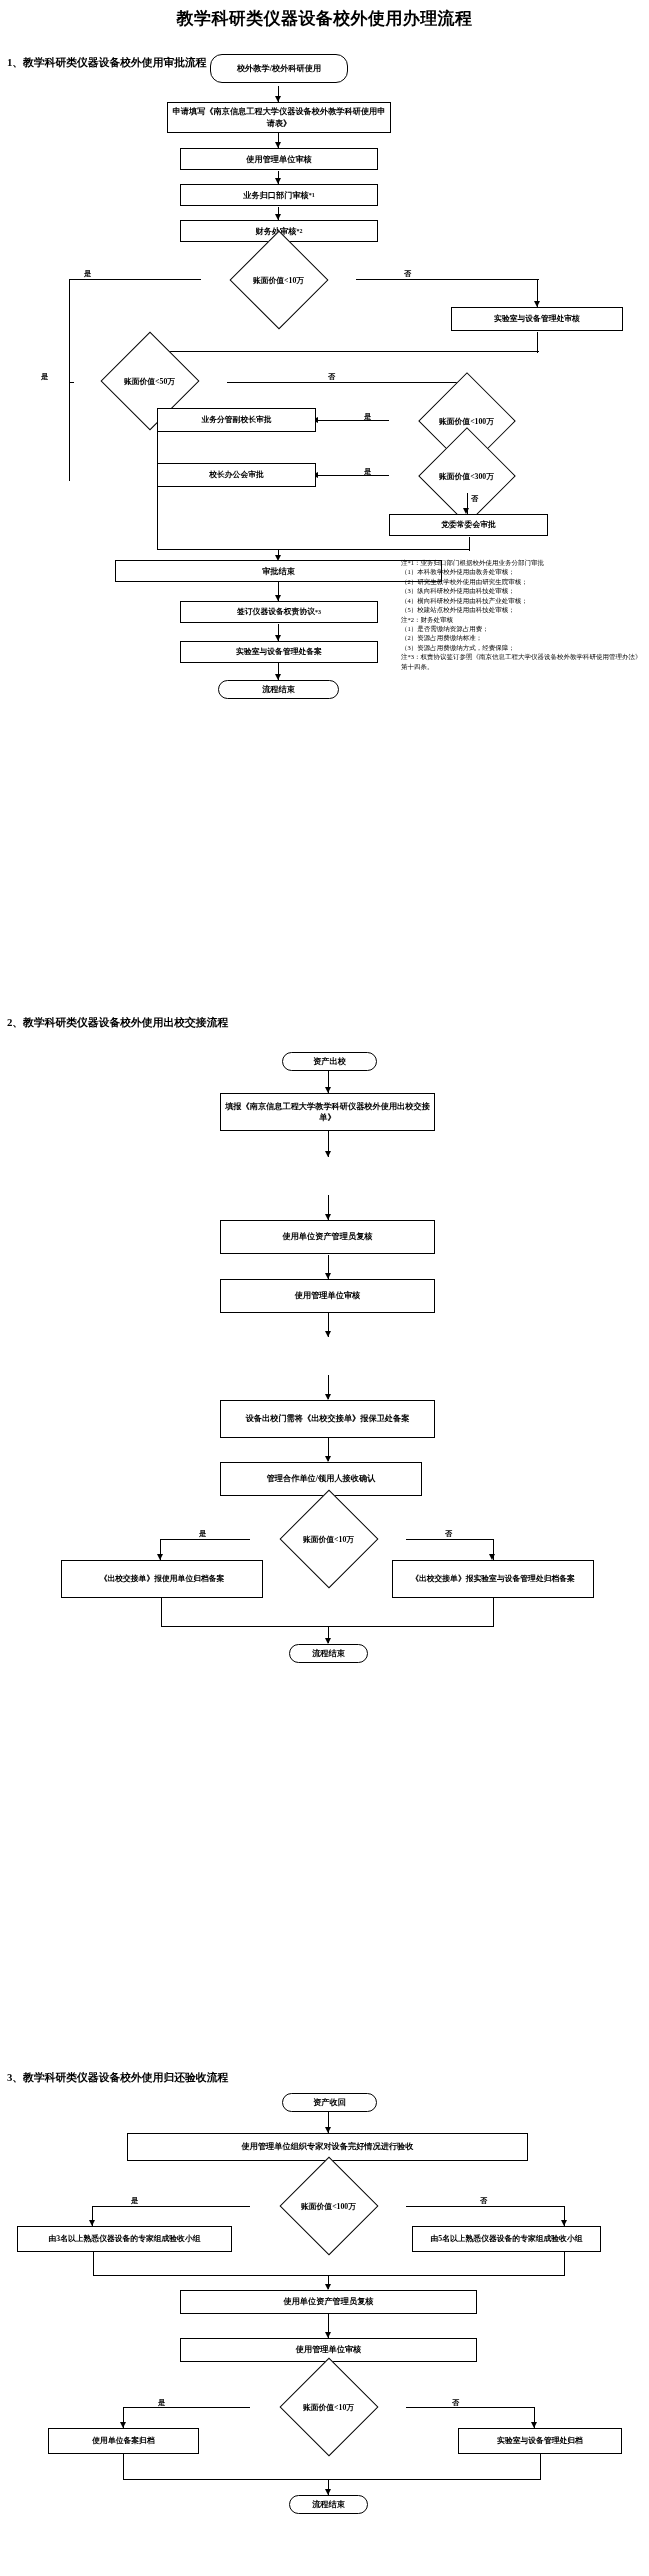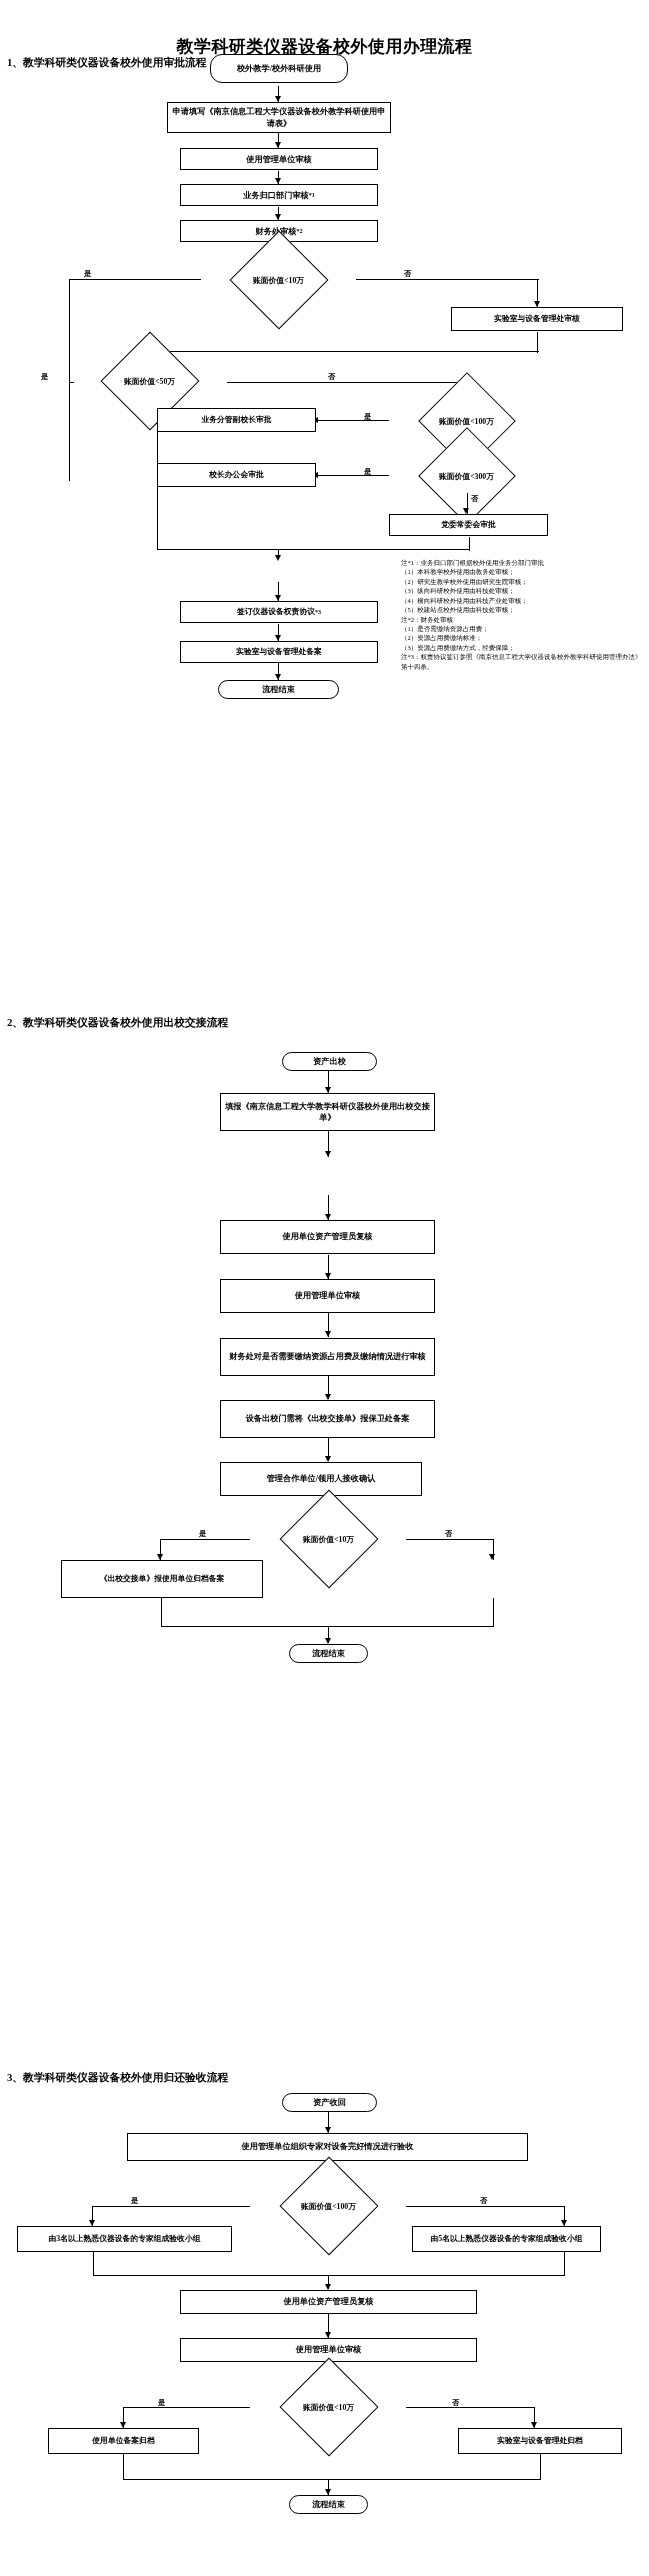--- a/index.html
+++ b/index.html
@@ -8,21 +8,20 @@
     font-family:"Liberation Serif","DejaVu Serif",serif;
     color:#000;
     -webkit-font-smoothing:none;
   }
   .doc{position:relative;width:649px;height:2576px;overflow:hidden;}
 
   .title{
     position:absolute; left:0; top:6.9px; width:649px; text-align:center;
     font-size:17px; font-weight:bold; letter-spacing:0.4px;
     font-family:Liberation Mono, monospace;
-    margin-top:28px;
   }
   .sec-head{
     position:absolute; left:6.9px; font-size:10.8px; font-weight:bold;
     font-family:"Liberation Serif","DejaVu Serif",serif;
   }
 
   
   .node{
     position:absolute; box-sizing:border-box;
     border:1.4px solid #000; background:#fff;
@@ -162,20 +161,21 @@
   <div class="arw down" style="left:463px;top:508px"></div>
 
   <div class="node small" style="left:389px;top:514px;width:159px;height:22.4px">党委常委会审批</div>
 
   <div class="ln lv" style="left:157px;top:420px;height:130px"></div>
   <div class="ln lv" style="left:469px;top:537px;height:13.8px"></div>
   <div class="ln lh" style="left:157px;top:549px;width:313px"></div>
   <div class="ln lv" style="left:278px;top:549px;height:10.3px"></div>
   <div class="arw down" style="left:275px;top:555px"></div>
 
+  <div class="node" style="left:115px;top:560px;width:327px;height:22.4px">审批结束</div>
   <div class="ln lv" style="left:278px;top:582px;height:19px"></div>
   <div class="arw down" style="left:275px;top:595px"></div>
 
   <div class="node small" style="left:180px;top:601px;width:198px;height:22.4px">
     <span>签订仪器设备权责协议</span>
       <span class="sup">*3</span>
   </div>
   <div class="ln lv" style="left:278px;top:624px;height:17px"></div>
   <div class="arw down" style="left:275px;top:635px"></div>
 
@@ -211,21 +211,20 @@
   <div class="arw down" style="left:325px;top:1214px"></div>
 
   <div class="node" style="left:220px;top:1220px;width:215px;height:34px">使用单位资产管理员复核</div>
   <div class="ln lv" style="left:328px;top:1255px;height:24px"></div>
   <div class="arw down" style="left:325px;top:1273px"></div>
 
   <div class="node" style="left:220px;top:1279px;width:215px;height:34px">使用管理单位审核</div>
   <div class="ln lv" style="left:328px;top:1313px;height:24px"></div>
   <div class="arw down" style="left:325px;top:1331px"></div>
 
-  <div class="node" style="left:220px;top:1338px;width:215px;height:38px">财务处对是否需要缴纳资源占用费及缴纳情况进行审核</div>
   <div class="ln lv" style="left:328px;top:1375px;height:24px"></div>
   <div class="arw down" style="left:325px;top:1394px"></div>
 
   <div class="node" style="left:220px;top:1400px;width:215px;height:38px">设备出校门需将《出校交接单》报保卫处备案</div>
   <div class="ln lv" style="left:328px;top:1437px;height:24px"></div>
   <div class="arw down" style="left:325px;top:1456px"></div>
 
   <div class="node" style="left:220px;top:1462px;width:202px;height:34px">管理合作单位/领用人接收确认</div>
   <div class="ln lv" style="left:328px;top:1496px;height:24px"></div>
   <div class="arw down" style="left:325px;top:1514px"></div>
@@ -238,20 +237,21 @@
   <div class="elbl" style="left:198px;top:1530px">是</div>
   <div class="ln lv" style="left:160px;top:1539px;height:20.7px"></div>
   <div class="arw down" style="left:157px;top:1554px"></div>
 
   <div class="ln lh" style="left:406px;top:1539px;width:88px"></div>
   <div class="elbl" style="left:444px;top:1530px">否</div>
   <div class="ln lv" style="left:493px;top:1539px;height:20.7px"></div>
   <div class="arw down" style="left:489px;top:1554px"></div>
 
   <div class="node small" style="left:61px;top:1560px;width:202px;height:38px">《出校交接单》报使用单位归档备案</div>
+  <div class="node small" style="left:392px;top:1560px;width:202px;height:38px">《出校交接单》报实验室与设备管理处归档备案</div>
 
   <div class="ln lv" style="left:161px;top:1598px;height:29px"></div>
   <div class="ln lv" style="left:493px;top:1598px;height:29px"></div>
   <div class="ln lh" style="left:161px;top:1626px;width:332px"></div>
   <div class="ln lv" style="left:328px;top:1626px;height:17px"></div>
   <div class="arw down" style="left:325px;top:1638px"></div>
 
   <div class="node term" style="left:289px;top:1644px;width:79px;height:19px">流程结束</div>
 
   <div class="sec-head" style="top:2071px">3、教学科研类仪器设备校外使用归还验收流程</div>

